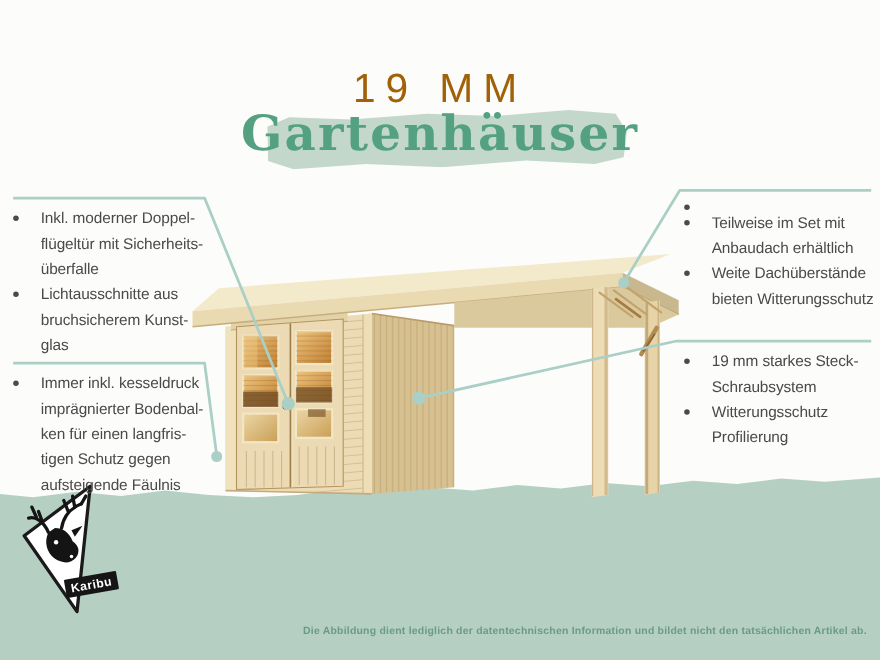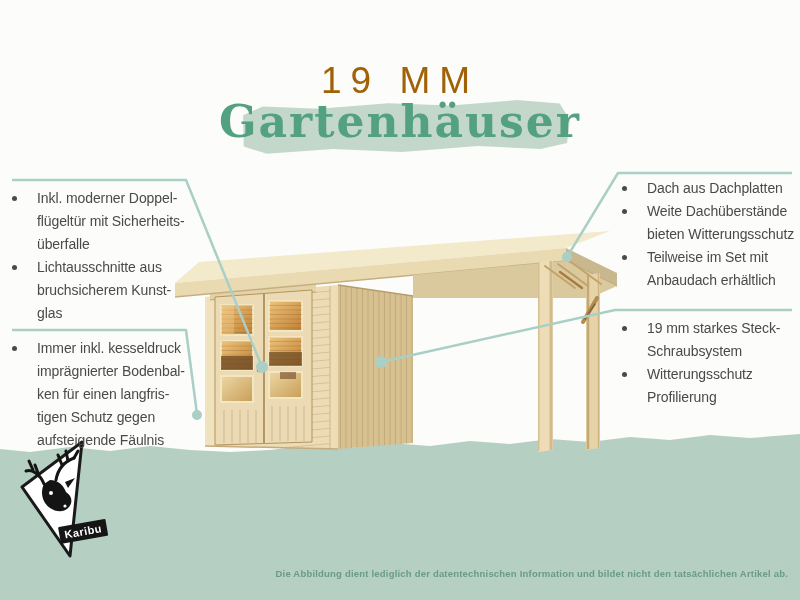--- a/index.html
+++ b/index.html
@@ -224,32 +224,31 @@
 imprägnierter Bodenbal-
 ken für einen langfris-
 tigen Schutz gegen
 aufsteigende Fäulnis</span>
   </li>
 </ul>
 
 <ul class="features f-right1">
   <li>
     <span class="dot"></span>
-    <span class="ftext">Dach aus Dachplatten</span>
+  </li>
+  <li>
+    <span class="dot"></span>
+    <span class="ftext">Teilweise im Set mit
+Anbaudach erhältlich</span>
   </li>
   <li>
     <span class="dot"></span>
     <span class="ftext">Weite Dachüberstände
 bieten Witterungsschutz</span>
   </li>
-  <li>
-    <span class="dot"></span>
-    <span class="ftext">Teilweise im Set mit
-Anbaudach erhältlich</span>
-  </li>
 </ul>
 
 <ul class="features f-right2">
   <li>
     <span class="dot"></span>
     <span class="ftext">19 mm starkes Steck-
 Schraubsystem</span>
   </li>
   <li>
     <span class="dot"></span>

